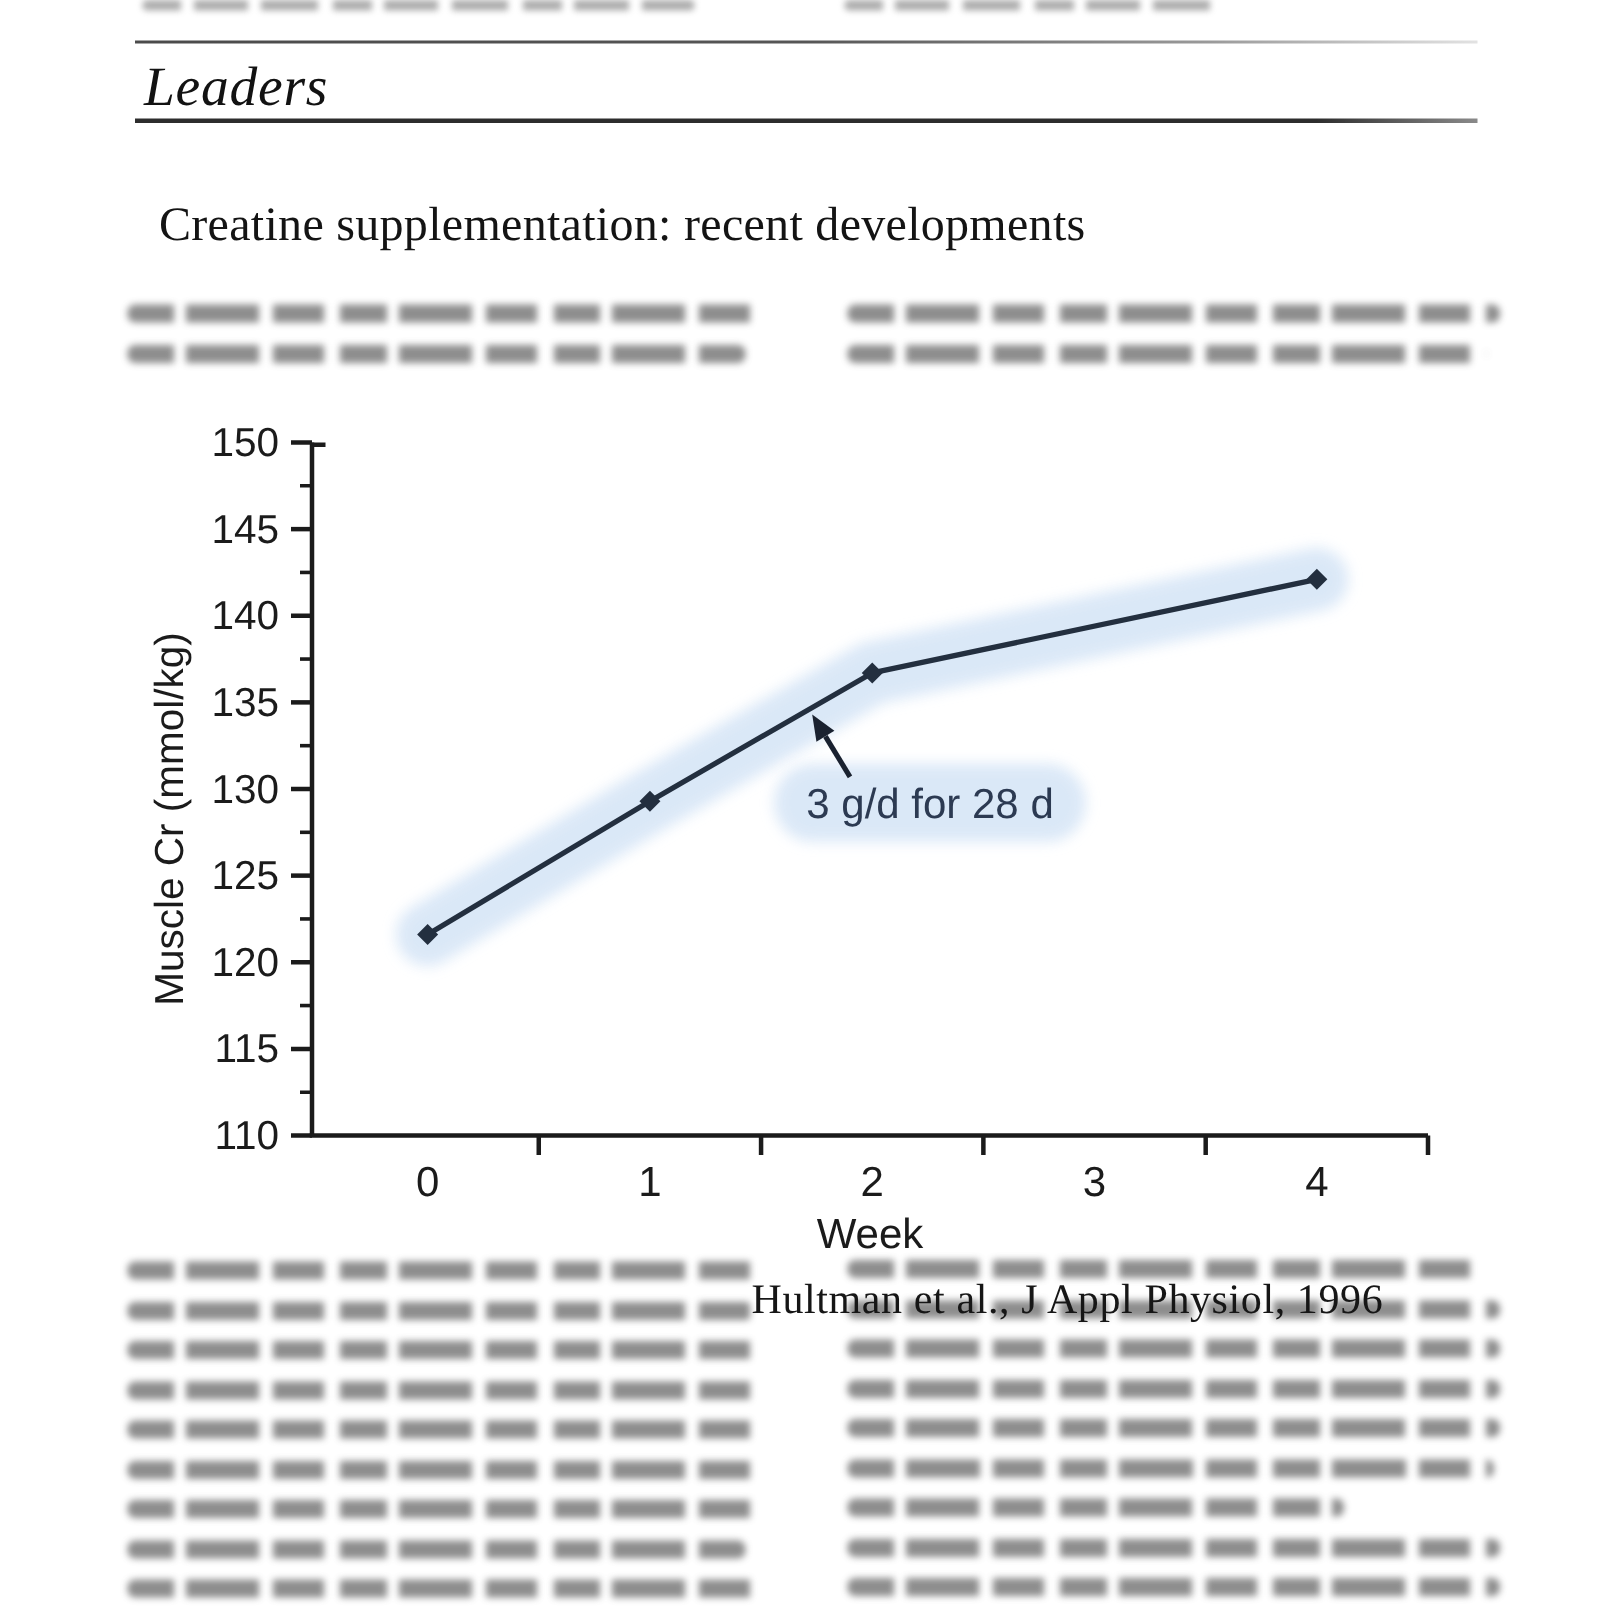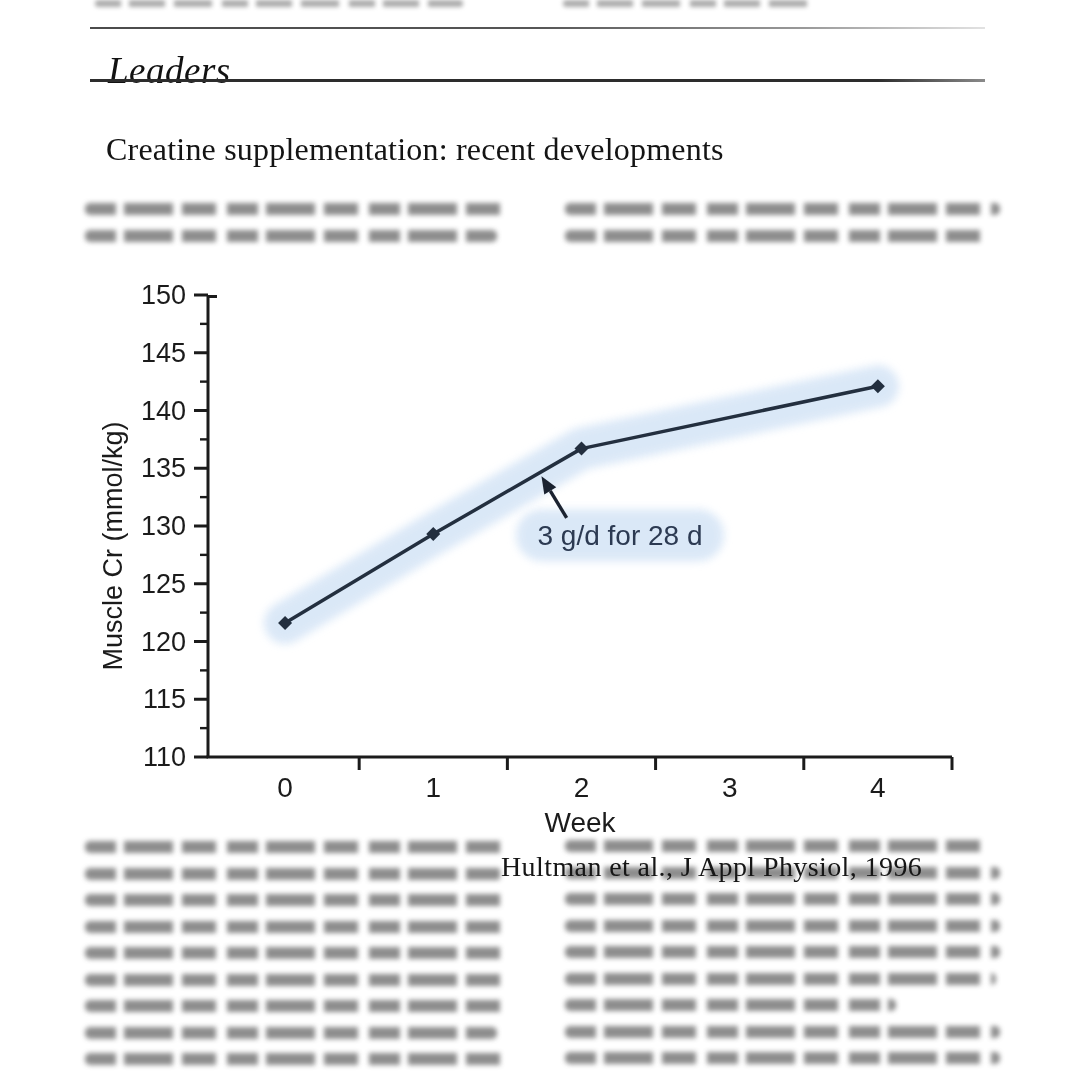--- a/index.html
+++ b/index.html
@@ -8,21 +8,21 @@
   
   .sliver{position:absolute;height:7px;border-radius:3px;filter:blur(2.2px);opacity:.55;
           background:repeating-linear-gradient(90deg,#6a6a6a 0 26px,transparent 26px 34px,#6a6a6a 34px 70px,transparent 70px 79px,#6a6a6a 79px 117px,transparent 117px 127px);}
   .s1{left:95px;top:0;width:368px;}
   .s2{left:563px;top:0;width:250px;}
   .rule{position:absolute;left:90px;width:895px;}
   .rule-top{top:27px;height:2px;filter:blur(.4px);
             background:linear-gradient(90deg,#4b4b4b 0%,#565656 50%,#9a9a9a 80%,#e2e2e2 100%);}
   .rule-section{top:79px;height:2.5px;filter:blur(.3px);
             background:linear-gradient(90deg,#2d2d2d 0%,#2d2d2d 88%,#8a8a8a 100%);}
-  .leaders{position:absolute;left:92px;top:33px;margin:16px;font-style:italic;font-weight:500;
+  .leaders{position:absolute;left:92px;top:33px;margin:4px;font-style:italic;font-weight:500;
            font-size:37px;color:#121212;letter-spacing:.5px;filter:blur(.25px);}
   .title{position:absolute;left:91px;top:116px;margin:15px;font-weight:400;font-size:32px;
          color:#141414;letter-spacing:.2px;filter:blur(.25px);}
   
   .col{position:absolute;}
   .bline{position:absolute;left:0;height:12px;border-radius:5px;filter:blur(2.5px);opacity:.68;
          background:repeating-linear-gradient(90deg,#585858 0 31px,transparent 31px 39px,#585858 39px 88px,transparent 88px 97px,#585858 97px 131px,transparent 131px 142px);}
   .figure{position:absolute;left:80px;top:265px;width:900px;height:578px;margin:0;}
   .citation{position:absolute;left:501px;top:851px;font-family:Liberation Serif, serif;
             font-size:28px;color:#161616;letter-spacing:.4px;white-space:nowrap;}

